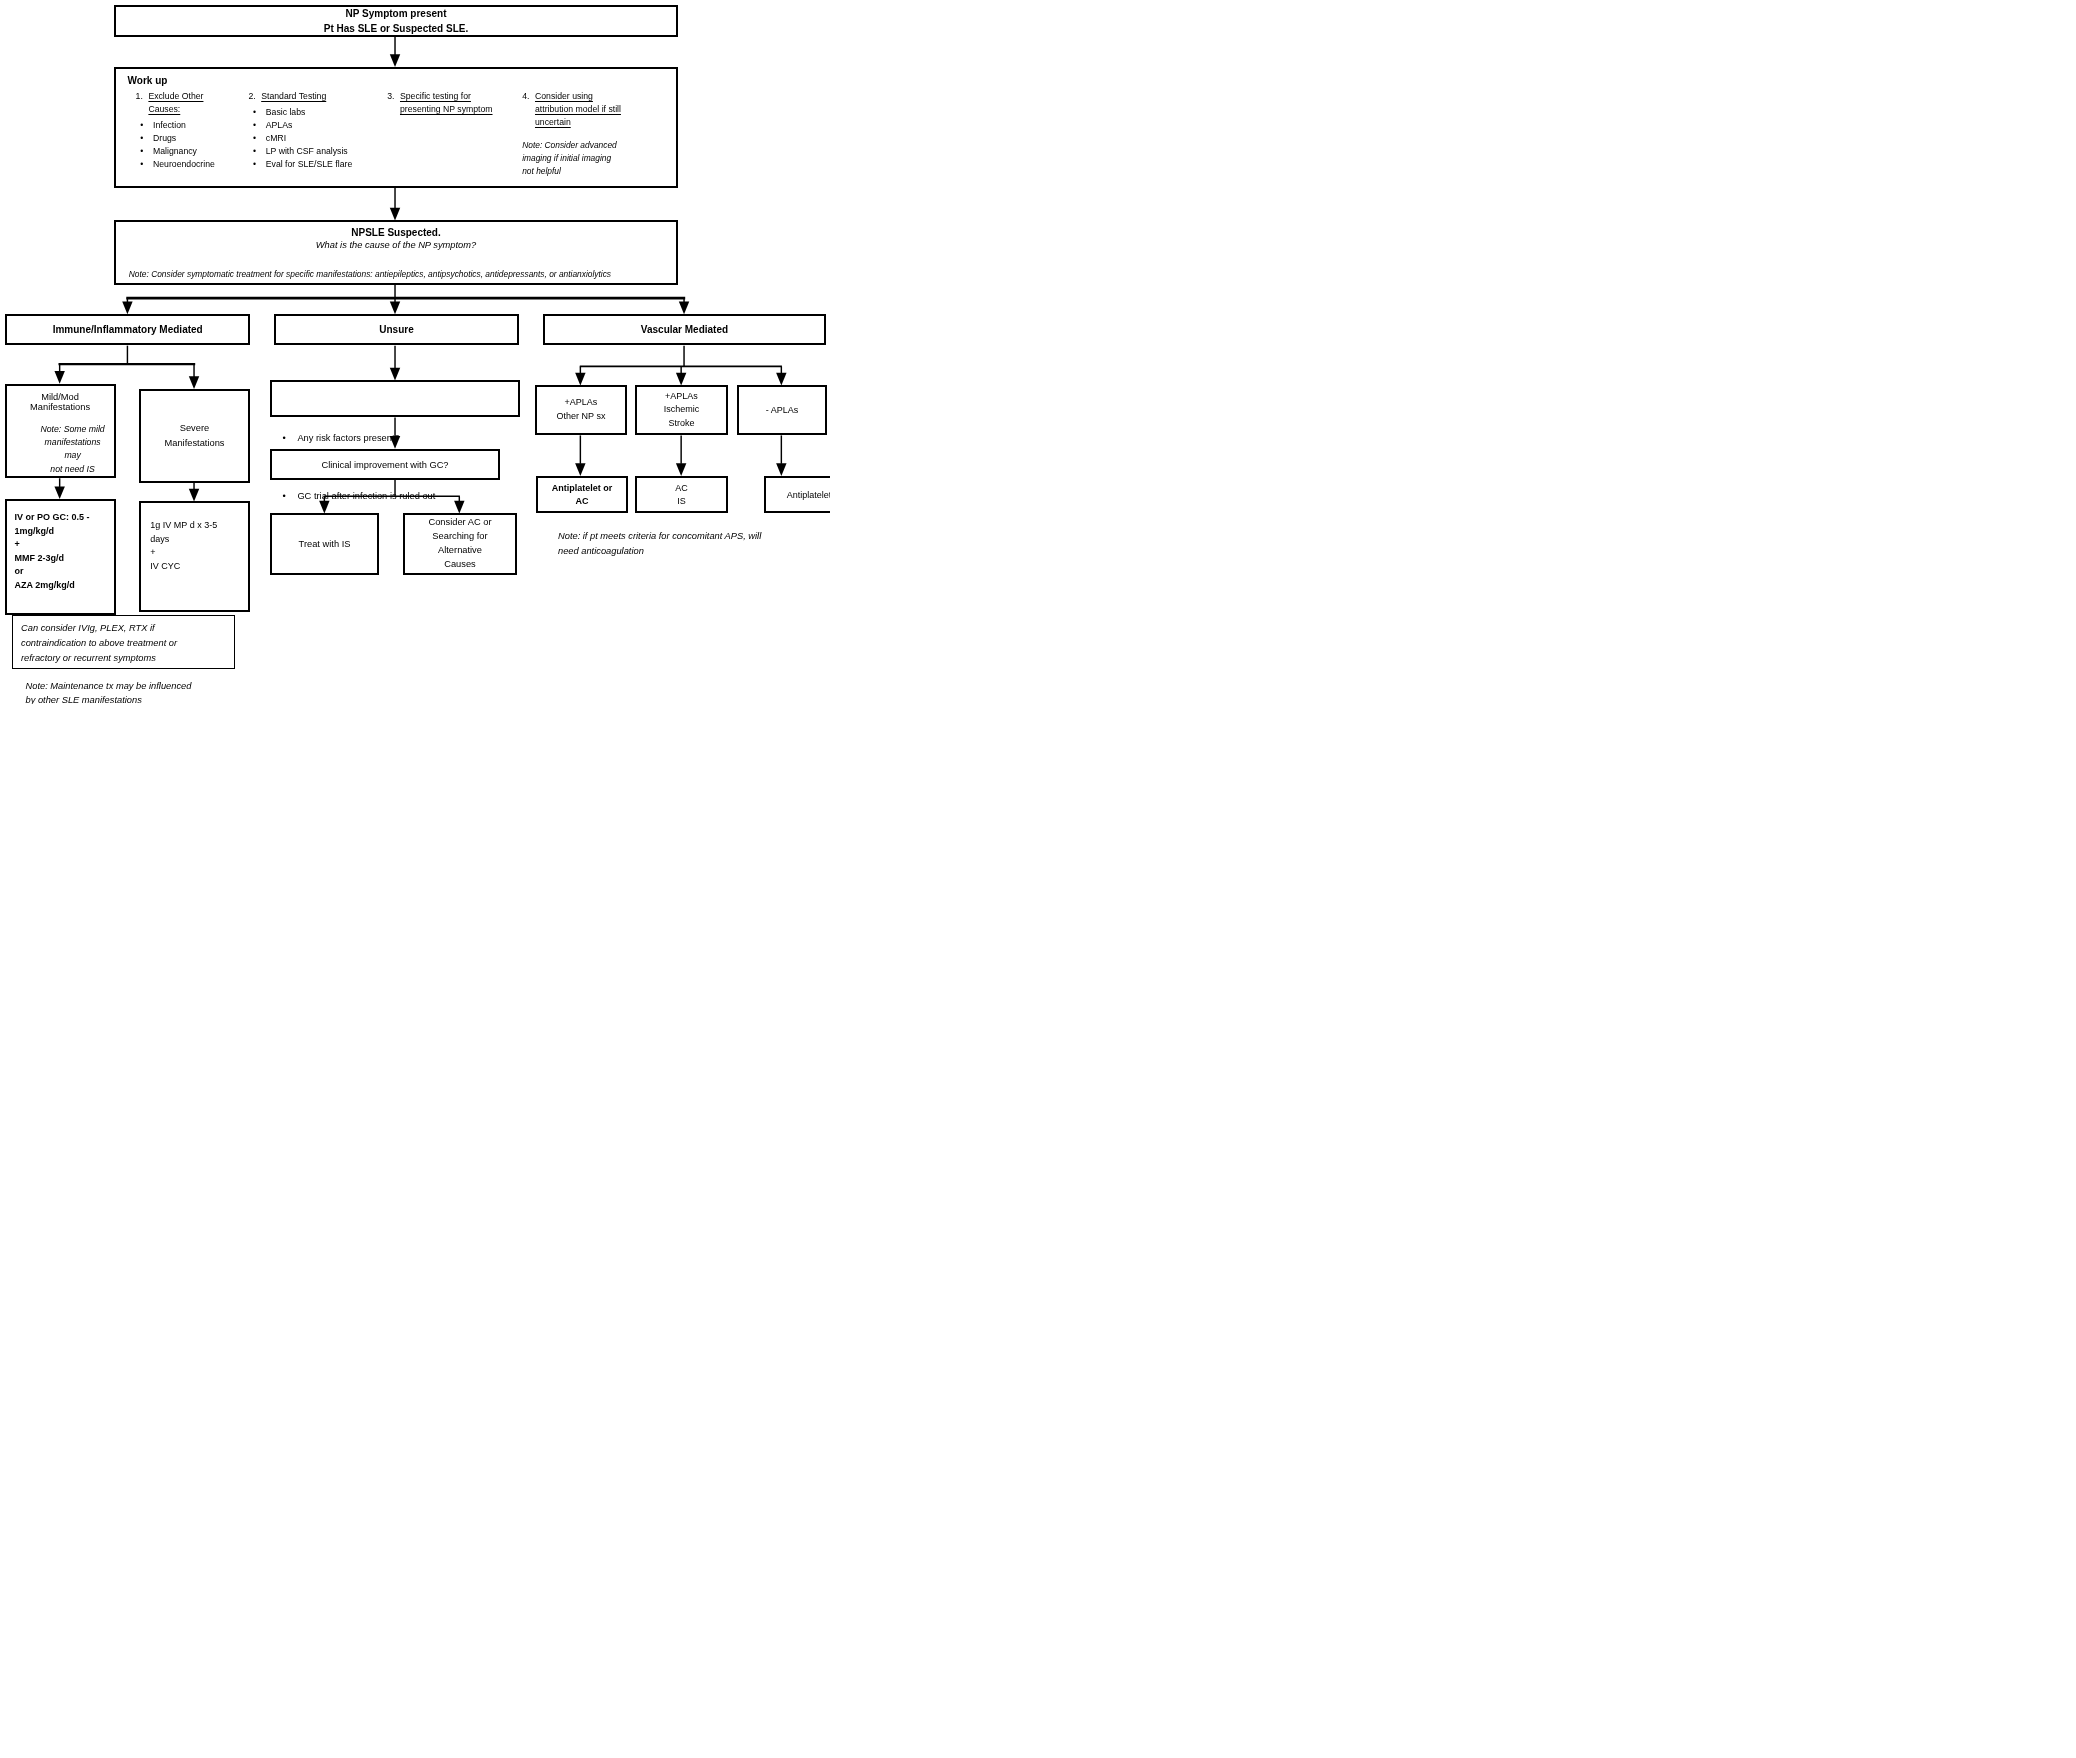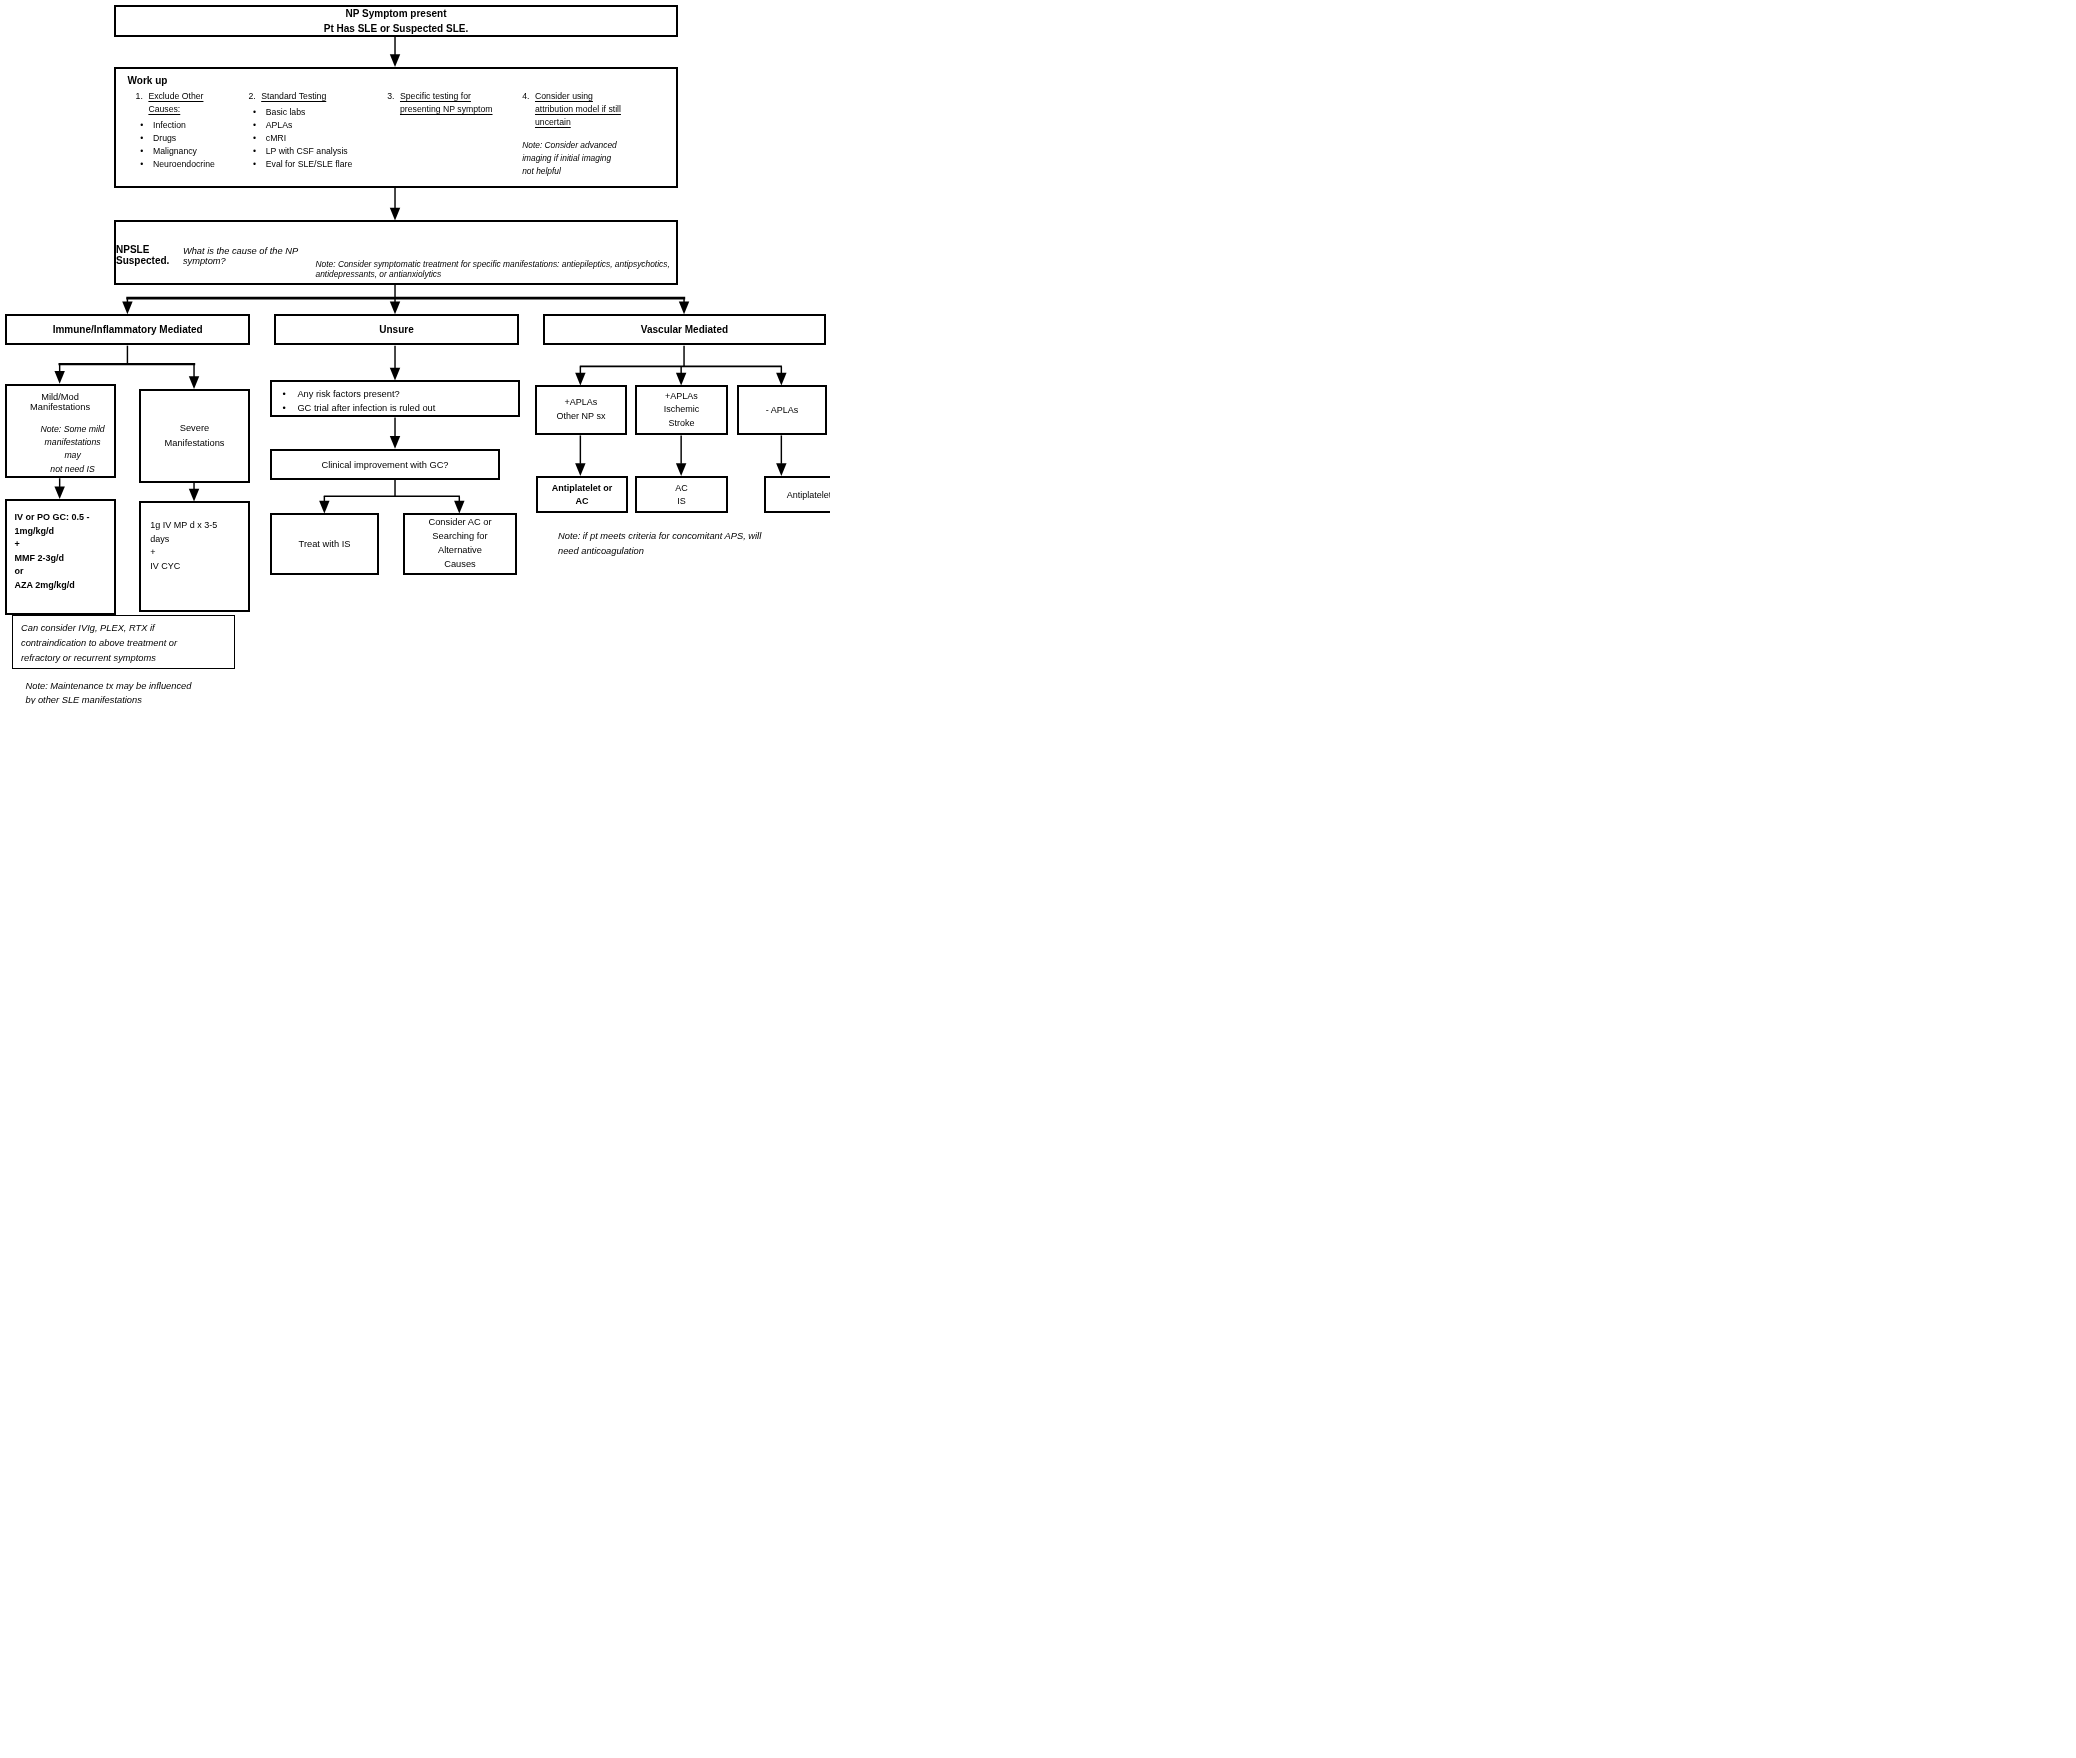--- a/index.html
+++ b/index.html
@@ -27,40 +27,40 @@
   .wcol3{width:121px;margin-left:12.8px;}
   .wcol4{width:126px;margin-left:14px;}
   .whead{display:flex;}
   .whead .num{flex:0 0 12.8px;}
   .whead .ht{flex:1;text-decoration:underline;text-decoration-thickness:1.4px;text-underline-offset:2.3px;white-space:pre-line;}
   .wbullets{list-style:none;margin:2.3px 0 0 0;padding:0 0 0 4.6px;}
   .wbullets li{display:flex;}
   .wbullets li::before{content:"\2022";flex:0 0 12.8px;}
   .wnote{margin-top:9.3px;font-style:italic;font-size:8.4px;line-height:1.55;}
   
-  .npsle-box{left:114px;top:220px;width:564px;height:65px;display:flex;flex-direction:row;align-items:center;padding-top:5.2px;}
+  .npsle-box{left:114px;top:220px;width:564px;height:65px;display:flex;flex-direction:column;align-items:center;padding-top:5.2px;}
   .npsle-title{font-weight:bold;font-size:10px;}
   .npsle-q{font-style:italic;font-size:9.3px;margin-top:1.7px;}
   .npsle-note{margin-top:auto;align-self:flex-start;font-style:italic;font-size:8.4px;padding:0 0 4px 12.8px;}
   
   .immune-header{left:5.2px;top:314px;width:245px;height:31px;font-size:10px;}
   .unsure-header{left:274px;top:314px;width:245px;height:31px;font-size:10px;}
   .vascular-header{left:543px;top:314px;width:283px;height:31px;font-size:10px;}
   
   .mild-box{left:4.6px;top:384px;width:111px;height:94px;font-size:9.3px;padding:5.8px 4.6px;justify-content:flex-start;}
   .mild-note{margin-top:11.6px;font-size:8.7px;line-height:1.5;}
   .severe-box{left:139px;top:389px;width:111px;height:94px;font-size:9.3px;line-height:1.6;}
   .gc-box{left:4.6px;top:499px;width:111px;height:116px;font-size:9px;line-height:1.5;padding:10.4px 3.5px 3.5px 8px;box-sizing:border-box;position:absolute;font-weight:bold;}
   .mp-box{left:139px;top:501px;width:111px;height:111px;font-size:9px;line-height:1.5;padding:16px 3.5px 3.5px 9.3px;box-sizing:border-box;position:absolute;}
   .ivig-box{left:12px;top:615px;width:223px;height:54px;font-style:italic;font-size:9.3px;line-height:1.62;padding:4.6px 3.5px 3.5px 8px;box-sizing:border-box;position:absolute;}
   .maintenance-note{left:25.5px;top:679px;width:226px;font-size:9.3px;line-height:1.55;}
   
   .bullets-box{left:270px;top:380px;width:250px;height:37px;padding:4.6px 5.8px 3.5px 10.4px;box-sizing:border-box;position:absolute;font-size:9.3px;}
   .ubullets{list-style:none;margin:0;padding:0;line-height:1.55;}
-  .ubullets li{display:flex;}
+  .ubullets li{display:flex;margin-top:44px;}
   .ubullets li::before{content:"\2022";flex:0 0 15px;}
   .clinical-box{left:270px;top:449px;width:230px;height:31px;font-size:9.3px;}
   .treat-box{left:270px;top:513px;width:109px;height:62px;font-size:9.3px;}
   .considerac-box{left:403px;top:513px;width:114px;height:62px;font-size:9.3px;line-height:1.5;}
   
   .aplas-other-box{left:535px;top:385px;width:92px;height:50px;font-size:9px;line-height:1.55;}
   .aplas-stroke-box{left:635px;top:385px;width:93px;height:50px;font-size:9px;line-height:1.45;}
   .neg-aplas-box{left:737px;top:385px;width:90px;height:50px;font-size:9px;}
   .antiplatelet-ac-box{left:536px;top:476px;width:92px;height:37px;font-size:9px;line-height:1.4;font-weight:bold;}
   .ac-is-box{left:635px;top:476px;width:93px;height:37px;font-size:9px;line-height:1.4;}

